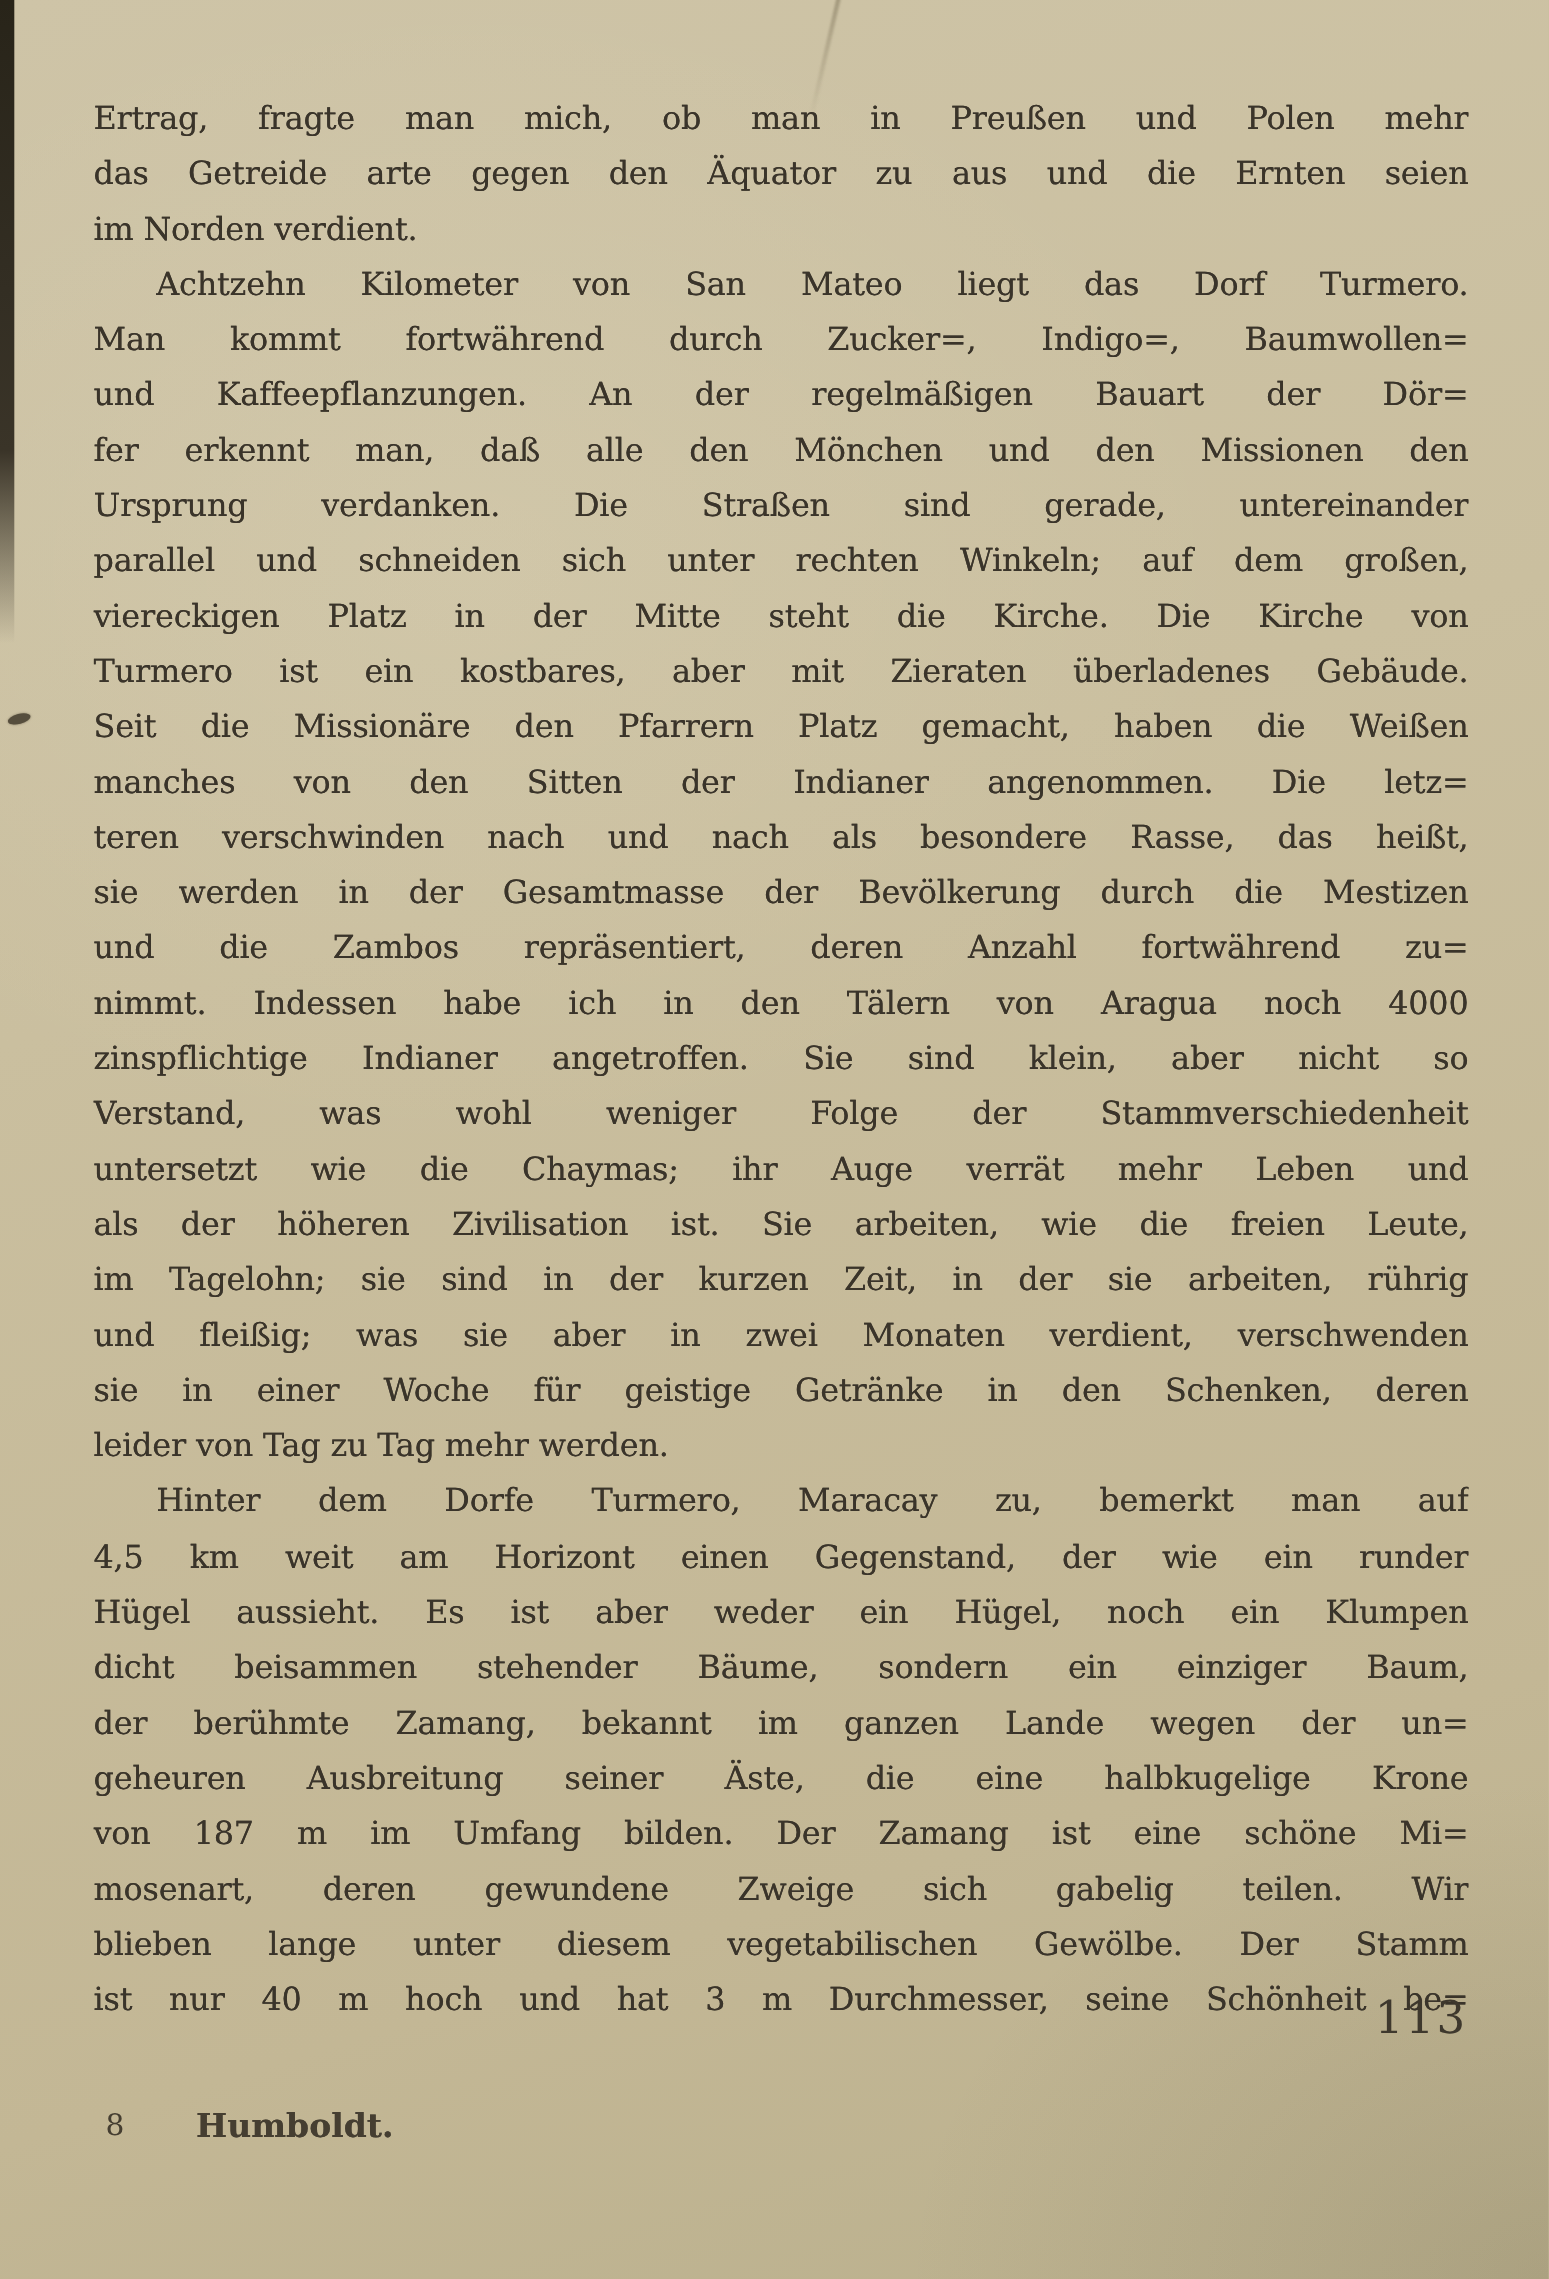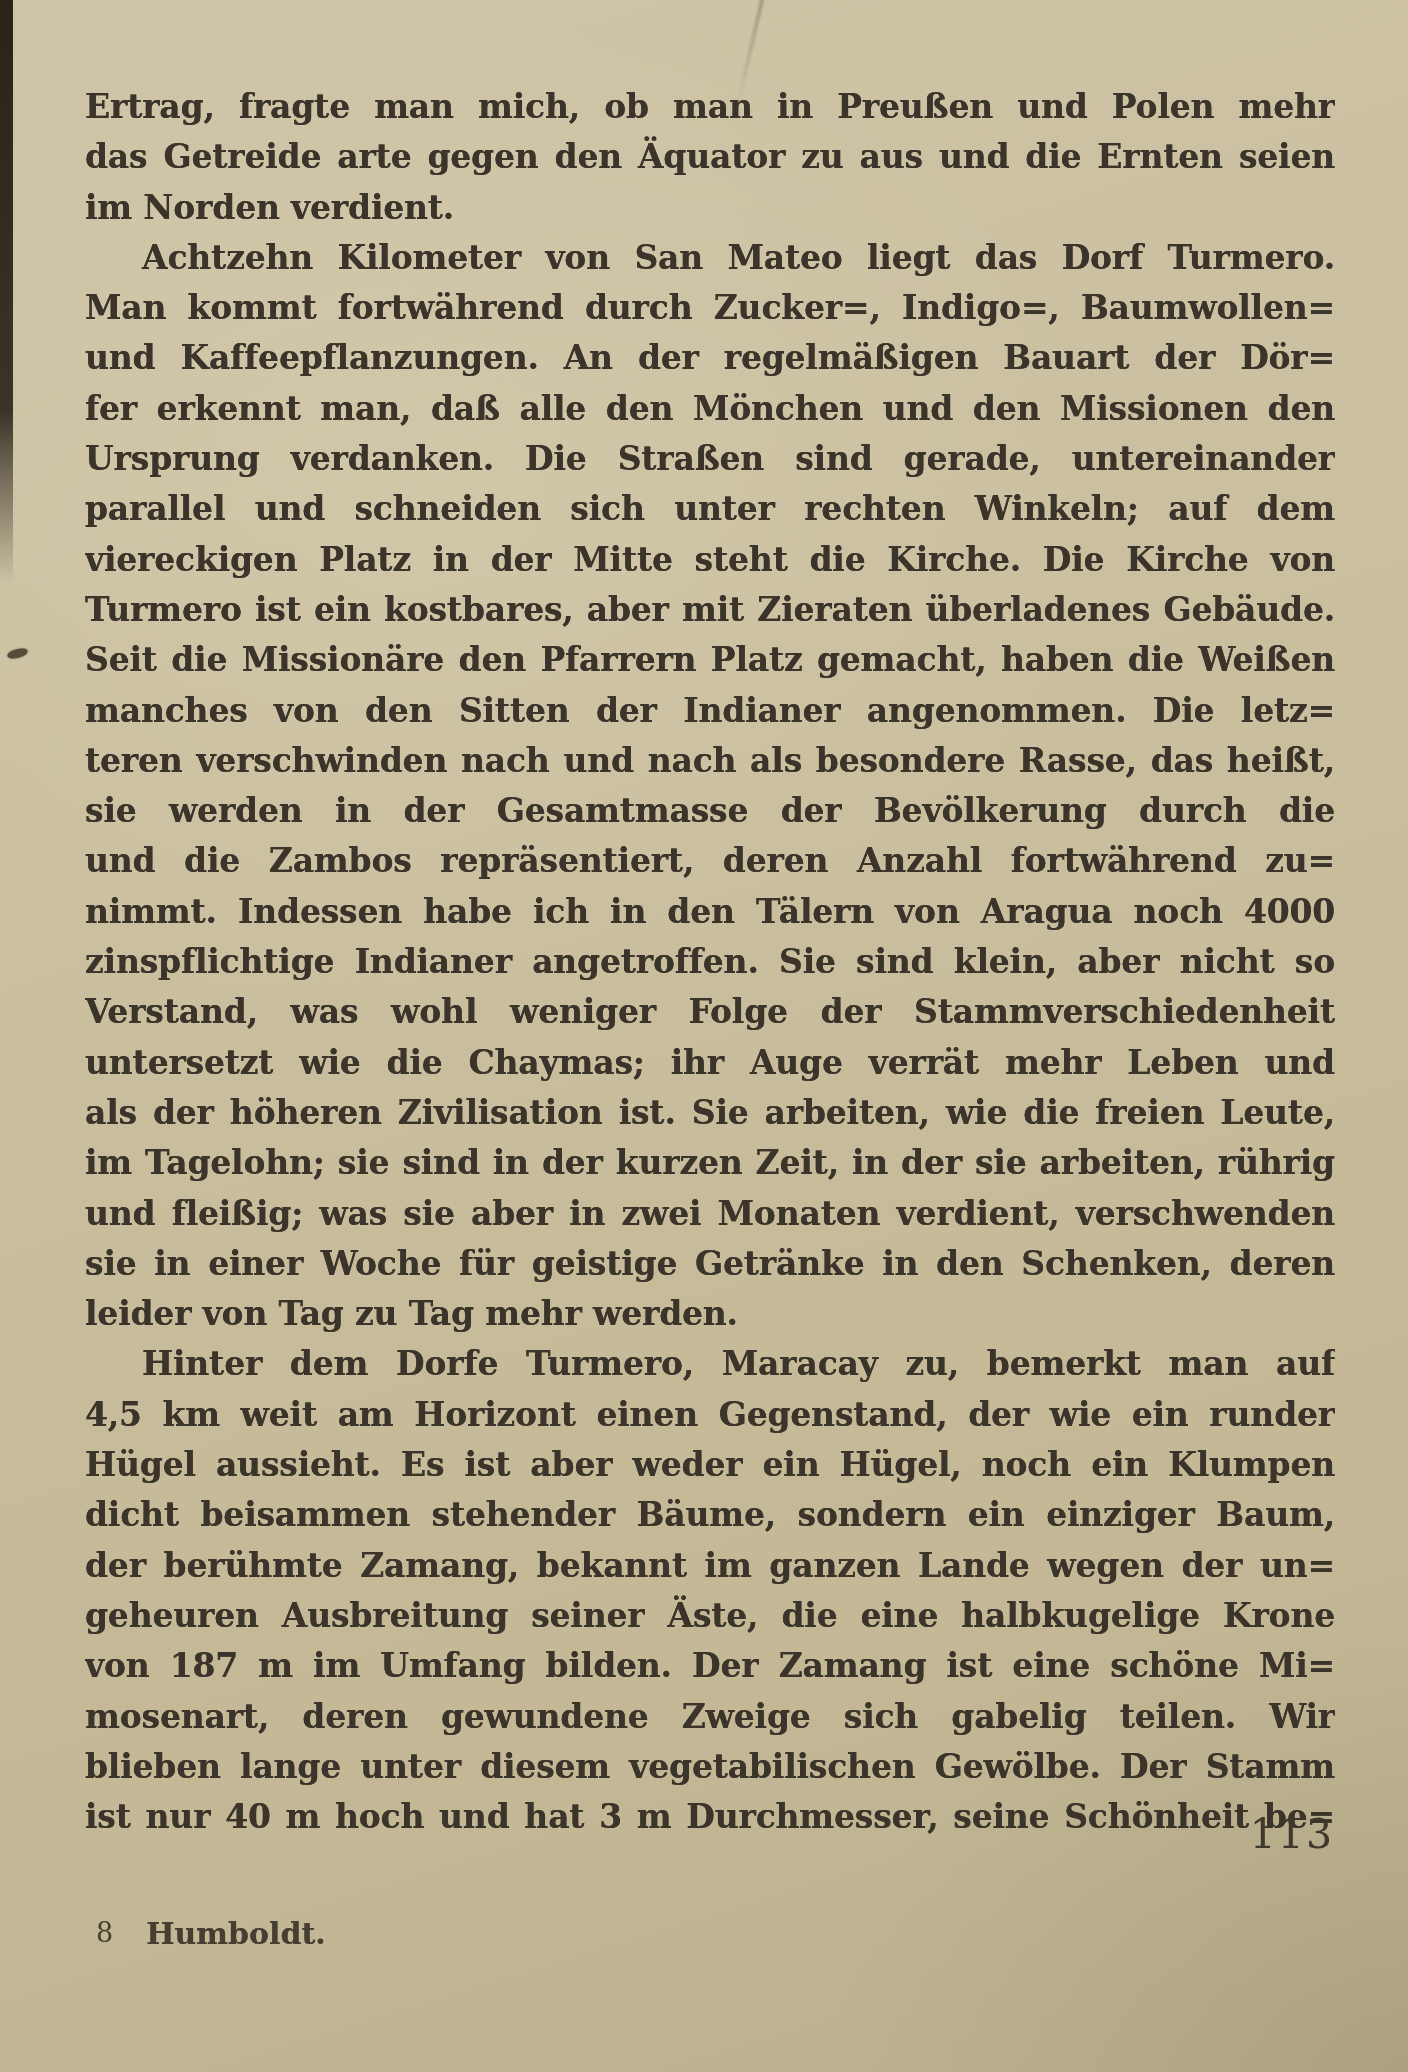--- a/index.html
+++ b/index.html
@@ -37,22 +37,22 @@
     border-radius: 50%;
     transform: rotate(-14deg);
     opacity: 0.9;
     box-shadow: 0 0 2px rgba(74,66,50,0.7);
   }
   .textblock {
     position: absolute;
     left: 85px; top: 82px;
     width: 1250px;
     color: #3a342a;
-    font-size: 33px;
-    font-weight: bold;
+    font-size: 29px;
+    font-weight: normal;
     line-height: 50.3px;
     letter-spacing: -0.2px;
     text-shadow: 0 0 0.5px rgba(58,52,42,0.85);
   }
   .line {
     text-align: justify;
     text-align-last: justify;
     height: 50.3px;
     overflow: hidden;
     white-space: nowrap;
@@ -66,20 +66,21 @@
   }
   .sig-num {
     font-size: 27px; font-weight: 400;
     letter-spacing: 1px;
     margin-right: 32px;
     vertical-align: 2px;
   }
   .sig-name {
     font-size: 30px; font-weight: bold;
     text-shadow: 0 0 0.5px rgba(69,62,49,0.8);
+    margin-left: 32px;
   }
   .pagenum {
     position: absolute; right: 74px; top: 1810px;
     font-size: 41px; font-weight: 400;
     letter-spacing: 2px;
     color: #3e382d;
   }
 </style>
 </head>
 <body>

